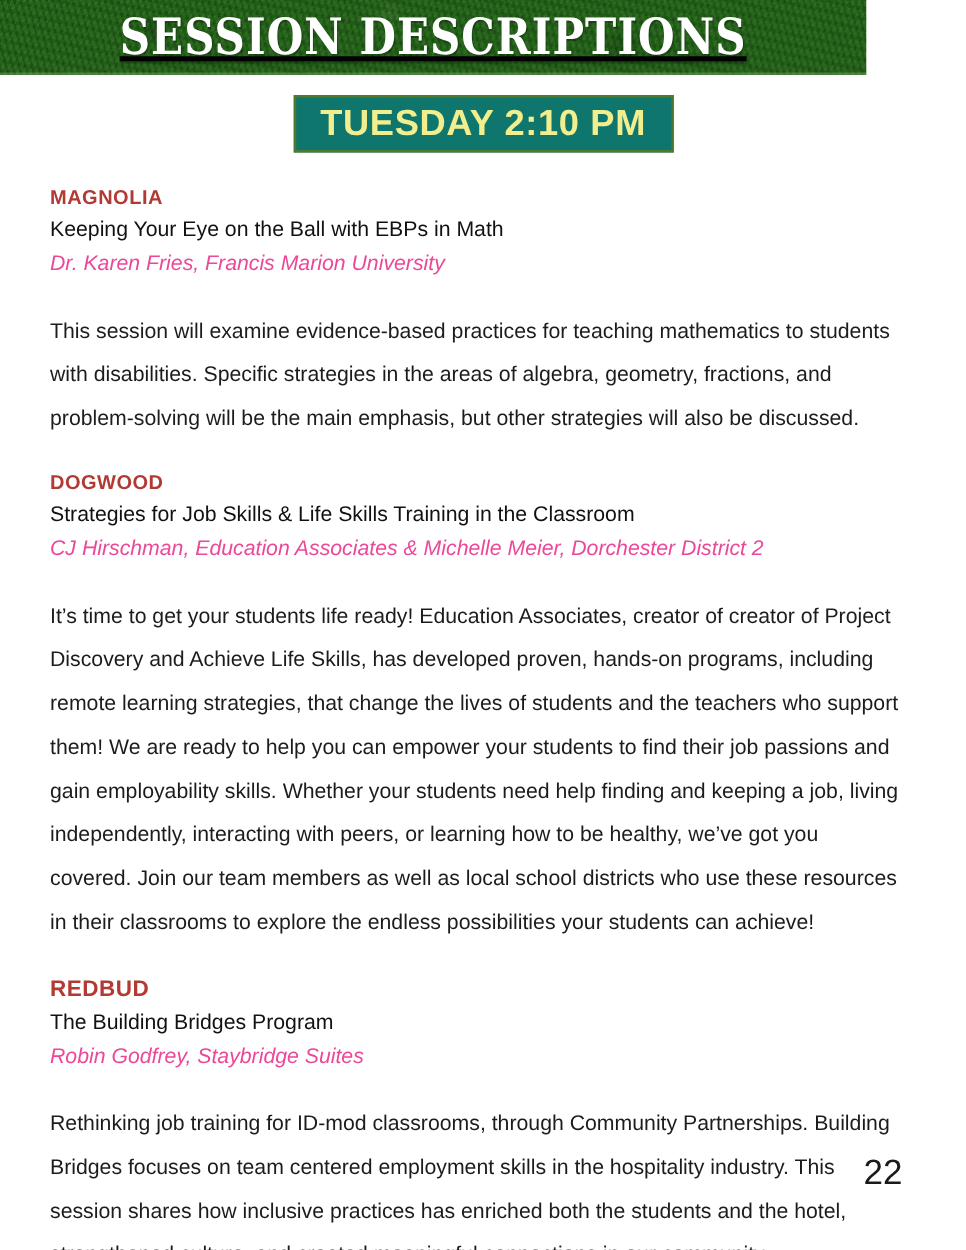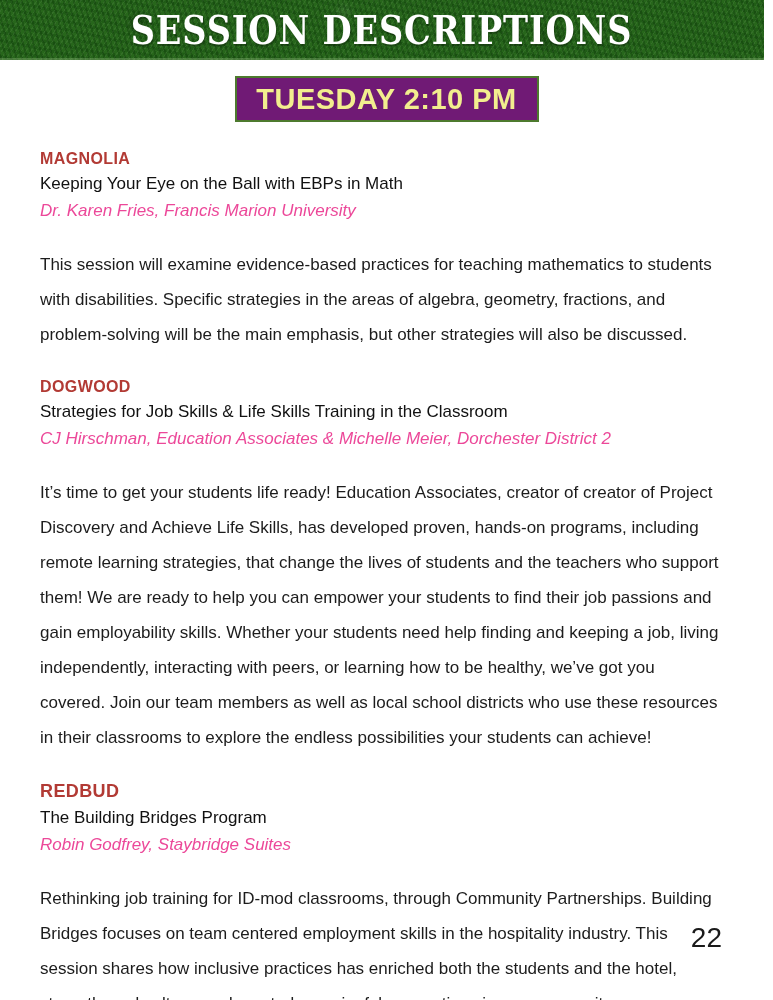--- a/index.html
+++ b/index.html
@@ -7,53 +7,54 @@
     width: 773px;
     height: 1000px;
     background: #ffffff;
     font-family: "Liberation Sans", sans-serif;
     position: relative;
     overflow: hidden;
   }
 
   
   .header-banner {
-    width: 764px;
+    width: 693px;
     height: 60px;
     display: flex;
     align-items: center;
     justify-content: center;
     background-color: #27661b;
     background-image:
       repeating-linear-gradient(75deg, rgba(0,30,0,0.22) 0 2px, transparent 2px 5px),
       repeating-linear-gradient(-55deg, rgba(255,255,255,0.06) 0 1px, transparent 1px 4px),
       repeating-linear-gradient(12deg, rgba(0,45,0,0.18) 0 3px, transparent 3px 8px),
       radial-gradient(circle at 18% 40%, rgba(0,0,0,0.18) 0 6px, transparent 12px),
       radial-gradient(circle at 72% 65%, rgba(0,0,0,0.15) 0 8px, transparent 16px),
       radial-gradient(circle at 45% 20%, rgba(255,255,255,0.05) 0 5px, transparent 10px);
     border-bottom: 2px solid rgba(150,190,130,0.35);
     box-sizing: border-box;
+    text-decoration: underline;
   }
   .header-title {
     font-family: "DejaVu Serif", serif;
     font-weight: bold;
     color: #ffffff;
     font-size: 40px;
     letter-spacing: 1px;
     white-space: nowrap;
     transform: scaleX(0.84);
     text-shadow: 1px 2px 0 rgba(0,0,0,0.25);
   }
 
   
   .time-banner {
     width: 304px;
     height: 46px;
     margin: 16px auto 0;
-    background: #701a75;
+    background: #0f766e;
     border: 2px solid #4d7a2e;
     box-sizing: border-box;
     display: flex;
     align-items: center;
     justify-content: center;
   }
   .time-label {
     color: #f2ee8e;
     font-weight: bold;
     font-size: 29px;

